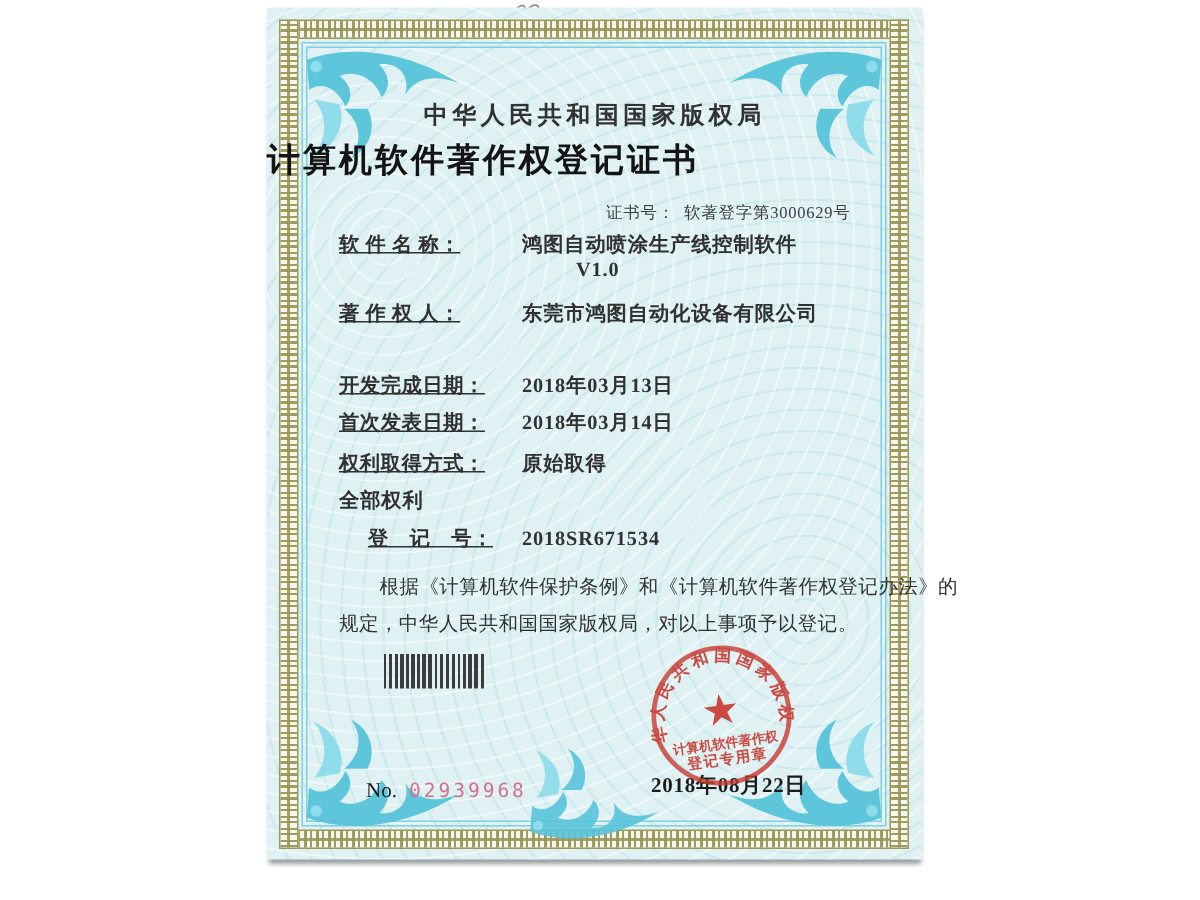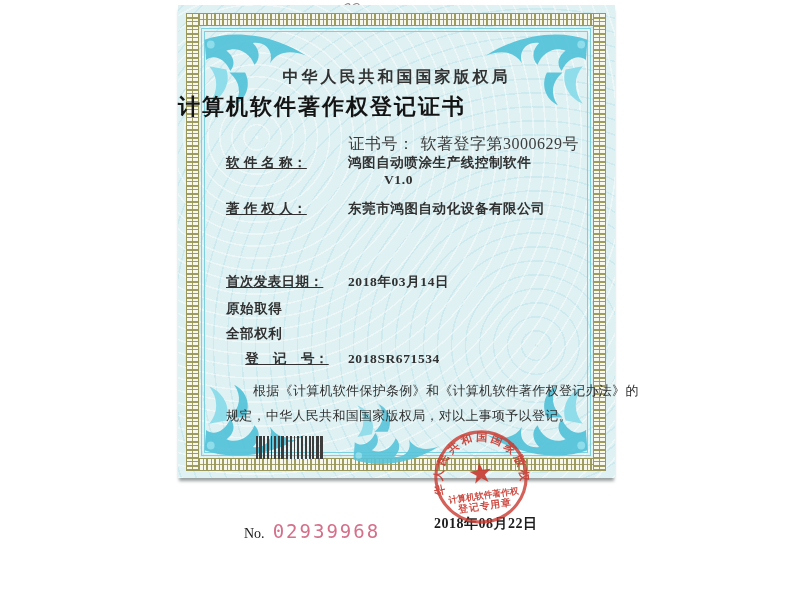--- a/index.html
+++ b/index.html
@@ -1,21 +1,21 @@
 <!DOCTYPE html>
 <html><head>
 <meta charset="utf-8">
 <style>
   html,body{margin:0;padding:0;}
   body{width:800px;height:600px;background:#ffffff;font-family:"Liberation Serif","DejaVu Serif",serif;}
   .photo{position:relative;width:800px;height:600px;background:#ffffff;overflow:hidden;}
 
   
   .certificate{
-    position:absolute;left:178px;top:5px;width:437px;height:473px;
+    position:absolute;left:178px;top:5px;width:437px;height:568px;
     background-color:#dff1f3;
     background-image:
       repeating-radial-gradient(circle at 18% 28%, rgba(255,255,255,.45) 0 1.5px, rgba(255,255,255,0) 1.5px 12px),
       repeating-radial-gradient(circle at 82% 72%, rgba(120,205,220,.18) 0 1.5px, rgba(120,205,220,0) 1.5px 14px);
     box-shadow:0 4px 3px -1px rgba(70,80,82,.55);
   }
 
   
   .mb{position:absolute;background-color:#f7f7ec;border:1px solid #99975a;box-sizing:border-box;}
   .mb-h{background-image:
@@ -39,21 +39,21 @@
   .corner.tr{right:24px;top:27px;transform:scaleX(-1);}
   .corner.bl{left:23px;bottom:20px;transform:scaleY(-1);}
   .corner.br{right:24px;bottom:20px;transform:scale(-1,-1);}
   .corner.bc{left:50%;bottom:12px;width:150px;height:66px;transform:translateX(-50%) scaleY(-1);opacity:.9;}
 
   
   .authority{position:absolute;top:62px;left:0;right:0;text-align:center;
     font-size:16px;font-weight:700;letter-spacing:3px;color:#323232;z-index:3;}
   .main-title{position:absolute;top:87px;left:0;right:0;text-align:left;
     font-size:22px;font-weight:700;letter-spacing:2px;color:#141414;z-index:3;}
-  .certno{position:absolute;top:129px;right:36px;font-size:16px;color:#3d3d3d;letter-spacing:.5px;z-index:3;}
+  .certno{position:absolute;top:129px;right:48px;font-size:11px;color:#3d3d3d;letter-spacing:.5px;z-index:3;}
   .certno .certno-val{margin-left:6px;}
 
   .field-row{position:absolute;left:48px;right:18px;display:flex;
     font-size:13.5px;font-weight:600;color:#313131;z-index:3;line-height:17px;}
   .field-row .lab{width:122px;flex:none;letter-spacing:.4px;text-decoration:underline;}
   .field-row .val{letter-spacing:.6px;}
   .field-row .val .val2{display:block;margin-left:36px;}
 
   .statement{position:absolute;left:48px;width:344px;font-size:13px;font-weight:400;
     color:#313131;letter-spacing:.3px;z-index:3;white-space:nowrap;}
@@ -69,21 +69,21 @@
   .bc-end{width:11px;flex:none;background:repeating-linear-gradient(90deg,#3c3c3c 0 2.4px,rgba(0,0,0,0) 2.4px 4.2px);}
 
   
   .seal{position:absolute;left:254px;top:423px;width:98px;height:98px;
     transform:rotate(-8deg);opacity:.9;z-index:4;}
   .seal-date{position:absolute;left:256px;top:510px;font-size:14px;font-weight:700;
     color:#1c1c1c;letter-spacing:.5px;z-index:3;}
 
   
   .serial{position:absolute;left:66px;top:515px;font-size:14px;color:#1a1a1a;z-index:3;}
-  .serial .num{font-family:"DejaVu Sans Mono",monospace;font-size:19px;color:#d4708a;
+  .serial .num{font-family:"DejaVu Sans Mono",monospace;font-size:13px;color:#d4708a;
     letter-spacing:2px;margin-left:8px;}
 
   
   .handwriting{position:absolute;left:336px;top:0;width:40px;height:18px;}
 </style>
 </head>
 <body>
 
 <div class="photo">
 
@@ -134,25 +134,30 @@
     </div>
 
     <div class="field-row" style="top:149px;">
       <span class="lab">软 件 名 称：</span>
       <span class="val"><span>鸿图自动喷涂生产线控制软件</span><span class="val2">V1.0</span></span>
     </div>
     <div class="field-row" style="top:195px;">
       <span class="lab">著 作 权 人：</span>
       <span class="val">东莞市鸿图自动化设备有限公司</span>
     </div>
+    <div class="field-row" style="top:243px;">
+      <span class="lab">开发完成日期：</span>
+      <span class="val">2018年03月13日</span>
+    </div>
     <div class="field-row" style="top:268px;">
       <span class="lab">首次发表日期：</span>
       <span class="val">2018年03月14日</span>
     </div>
     <div class="field-row" style="top:295px;">
+      <span class="lab">权利取得方式：</span>
       <span class="val">原始取得</span>
     </div>
     <div class="field-row" style="top:320px;">
       <span class="val">全部权利</span>
     </div>
     <div class="field-row" style="top:345px;text-align:center;">
       <span class="lab">登　记　号：</span>
       <span class="val">2018SR671534</span>
     </div>
 

